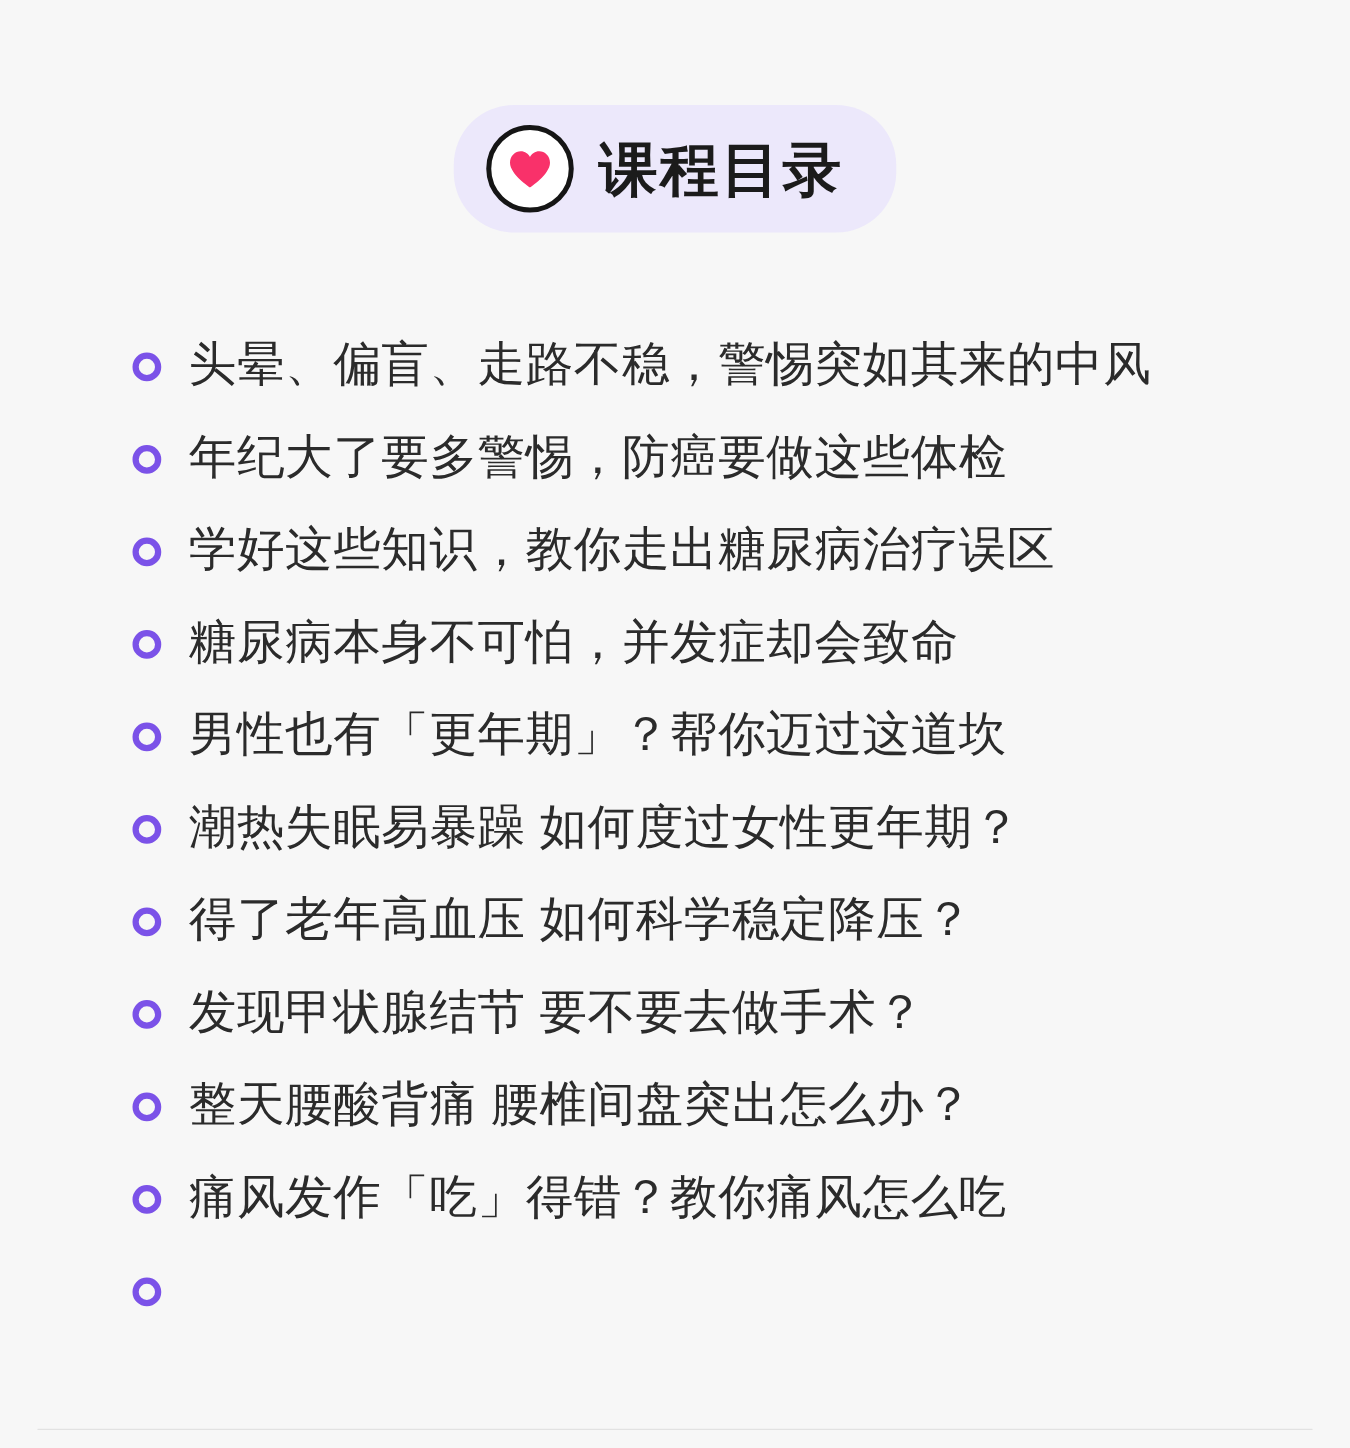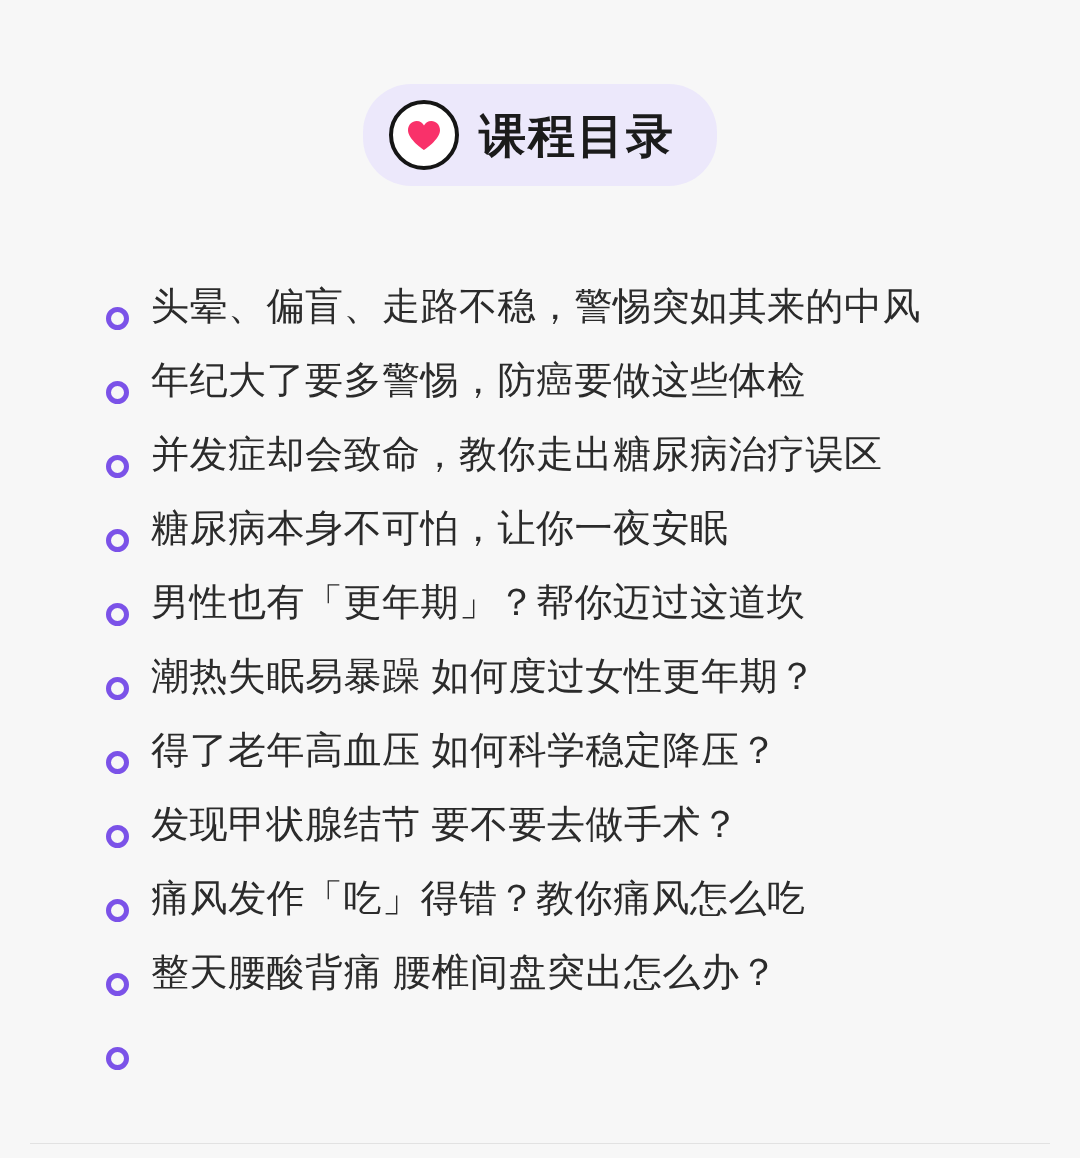--- a/index.html
+++ b/index.html
@@ -57,21 +57,21 @@
     white-space: nowrap;
   }
   
   .toc-list {
     margin: 0;
     padding: 70px 0 0 0;
     list-style: none;
   }
   .toc-item {
     display: flex;
-    align-items: flex-end;
+    align-items: center;
     gap: 22px;
     padding: 0 40px 0 106px;
     height: 74px;
   }
   .bullet {
     flex: 0 0 auto;
     width: 23px;
     height: 23px;
     border-radius: 50%;
     border: 5px solid #7b52e8;
@@ -115,49 +115,49 @@
     <li class="toc-item">
       <span class="bullet"></span>
       <span class="item-text">头晕、偏盲、走路不稳，警惕突如其来的中风</span>
     </li>
     <li class="toc-item">
       <span class="bullet"></span>
       <span class="item-text">年纪大了要多警惕，防癌要做这些体检</span>
     </li>
     <li class="toc-item">
       <span class="bullet"></span>
-      <span class="item-text">并发症却会致命，教你走出糖尿病治疗误区</span>
+      <span class="item-text">学好这些知识，教你走出糖尿病治疗误区</span>
     </li>
     <li class="toc-item">
       <span class="bullet"></span>
-      <span class="item-text">糖尿病本身不可怕，让你一夜安眠</span>
+      <span class="item-text">糖尿病本身不可怕，并发症却会致命</span>
     </li>
     <li class="toc-item">
       <span class="bullet"></span>
       <span class="item-text">男性也有「更年期」？帮你迈过这道坎</span>
     </li>
     <li class="toc-item">
       <span class="bullet"></span>
       <span class="item-text">潮热失眠易暴躁 如何度过女性更年期？</span>
     </li>
     <li class="toc-item">
       <span class="bullet"></span>
       <span class="item-text">得了老年高血压 如何科学稳定降压？</span>
     </li>
     <li class="toc-item">
       <span class="bullet"></span>
       <span class="item-text">发现甲状腺结节 要不要去做手术？</span>
     </li>
     <li class="toc-item">
       <span class="bullet"></span>
-      <span class="item-text">痛风发作「吃」得错？教你痛风怎么吃</span>
+      <span class="item-text">整天腰酸背痛 腰椎间盘突出怎么办？</span>
     </li>
     <li class="toc-item">
       <span class="bullet"></span>
-      <span class="item-text">整天腰酸背痛 腰椎间盘突出怎么办？</span>
+      <span class="item-text">痛风发作「吃」得错？教你痛风怎么吃</span>
     </li>
     <li class="toc-item">
       <span class="bullet"></span>
     </li>
   </ul>
 
   <div class="bottom-rule"></div>
 </div>
 
 </body></html>

